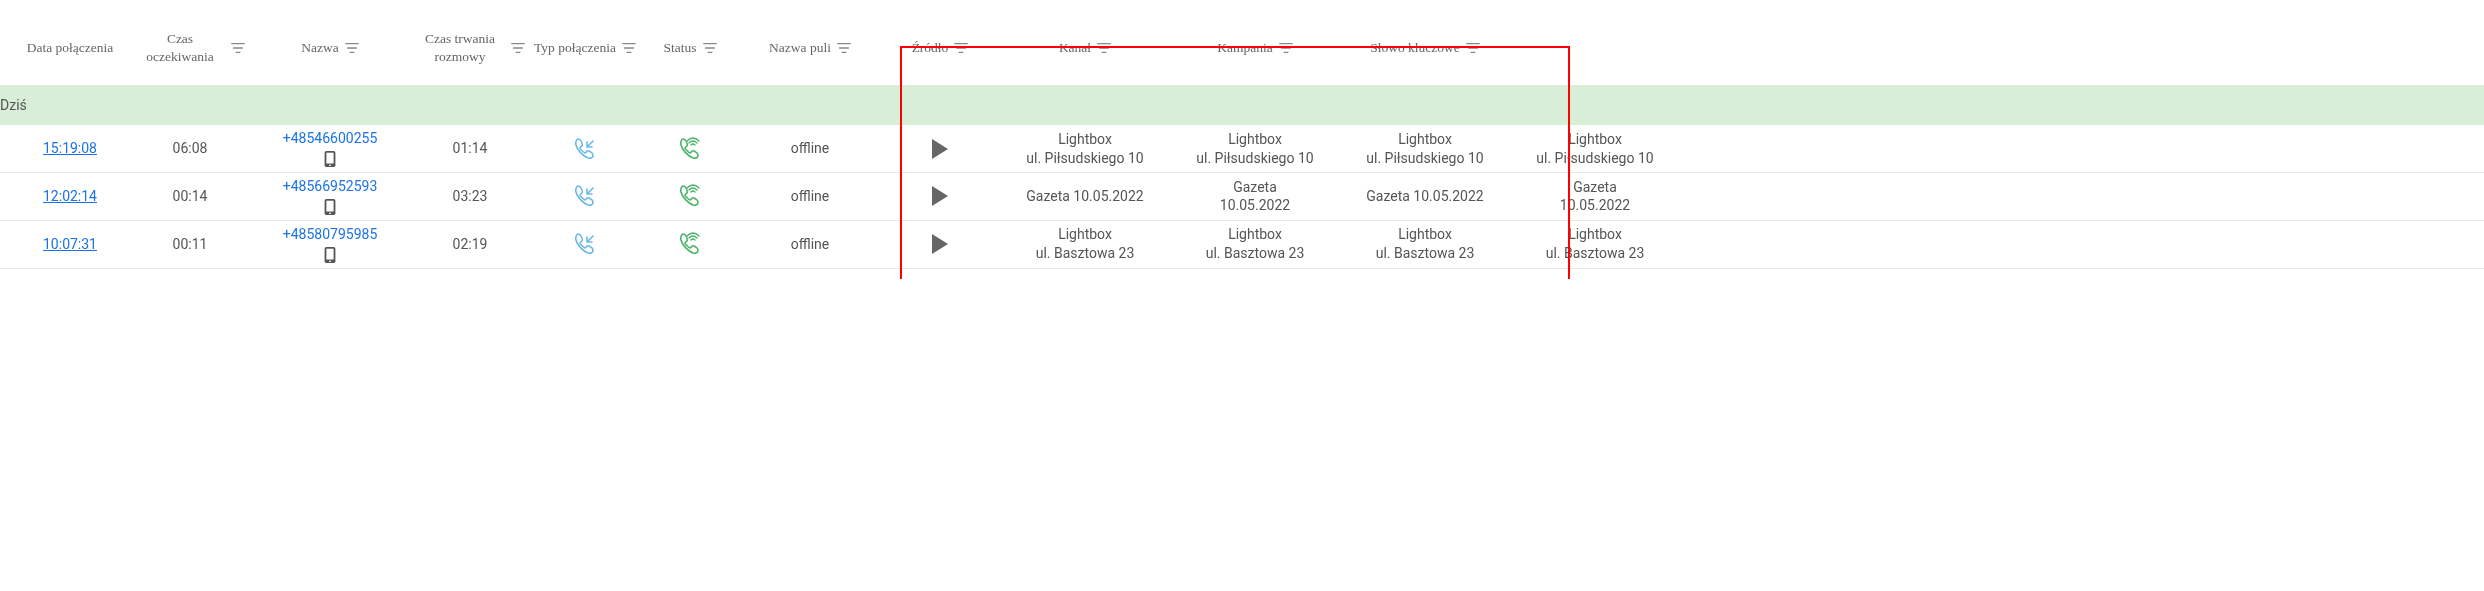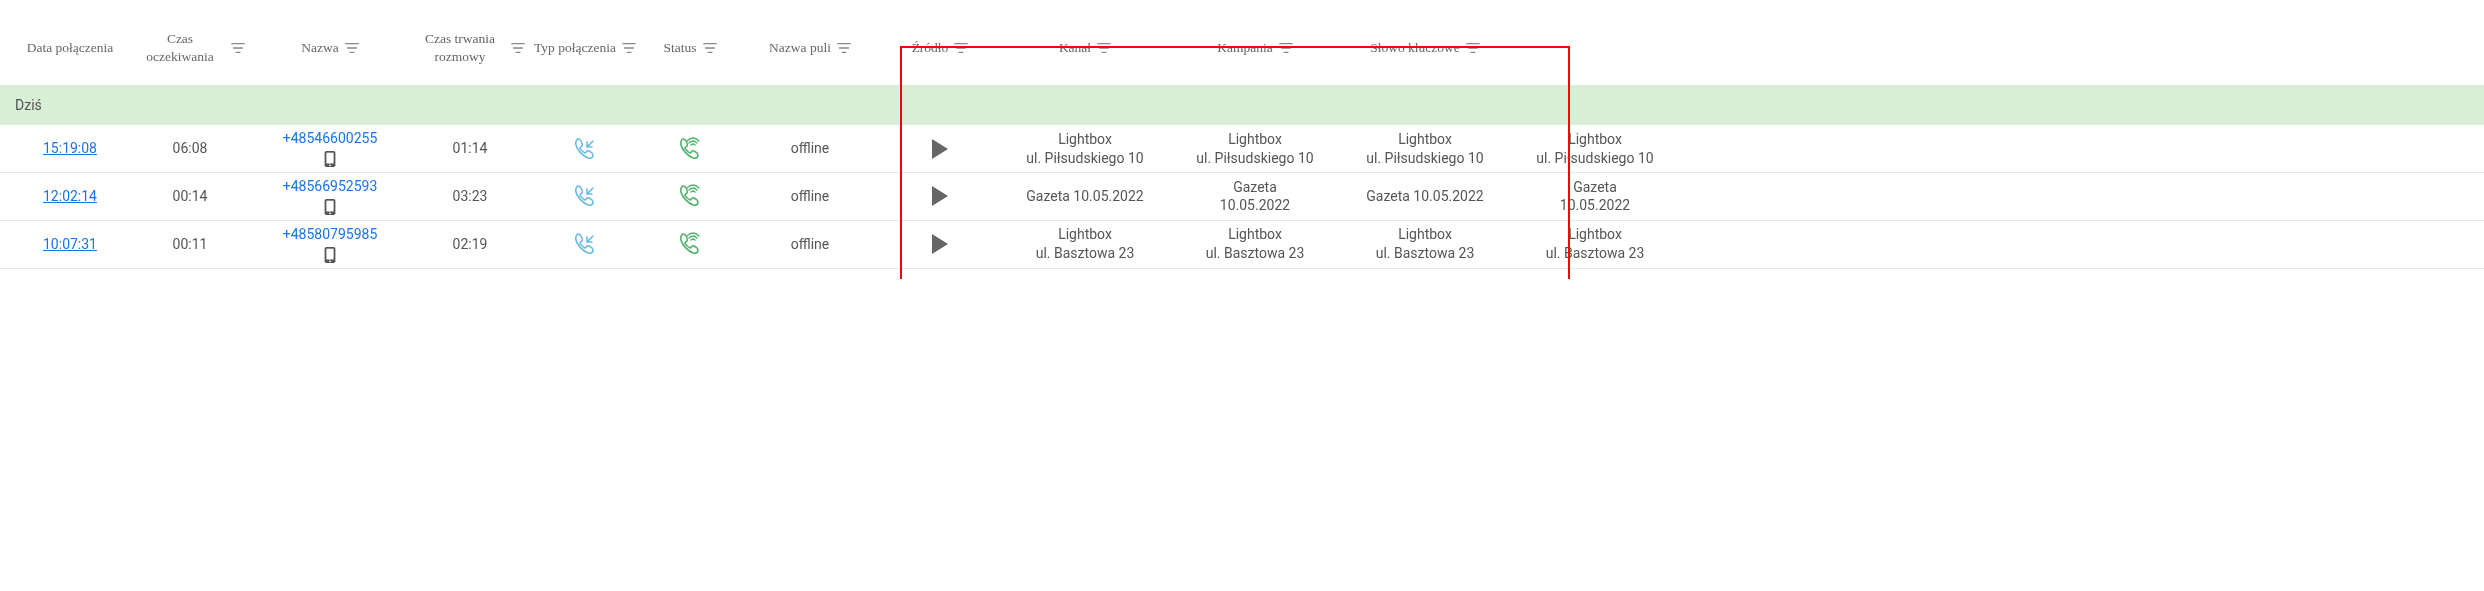--- a/index.html
+++ b/index.html
@@ -42,21 +42,21 @@
     max-width: 90px;
     word-wrap: break-word;
   }
   .filter-icon {
     width: 14px;
     height: 14px;
     flex-shrink: 0;
   }
   .group-row {
     background: #d8eed7;
-    padding: 12px 15px;
+    padding: 12px 0;
     font-size: 14px;
     color: #555;
   }
   .data-row {
     border-bottom: 1px solid #e6e6e6;
   }
   .data-row:last-child { border-bottom: none; }
   .cell {
     text-align: center;
     color: #555;

